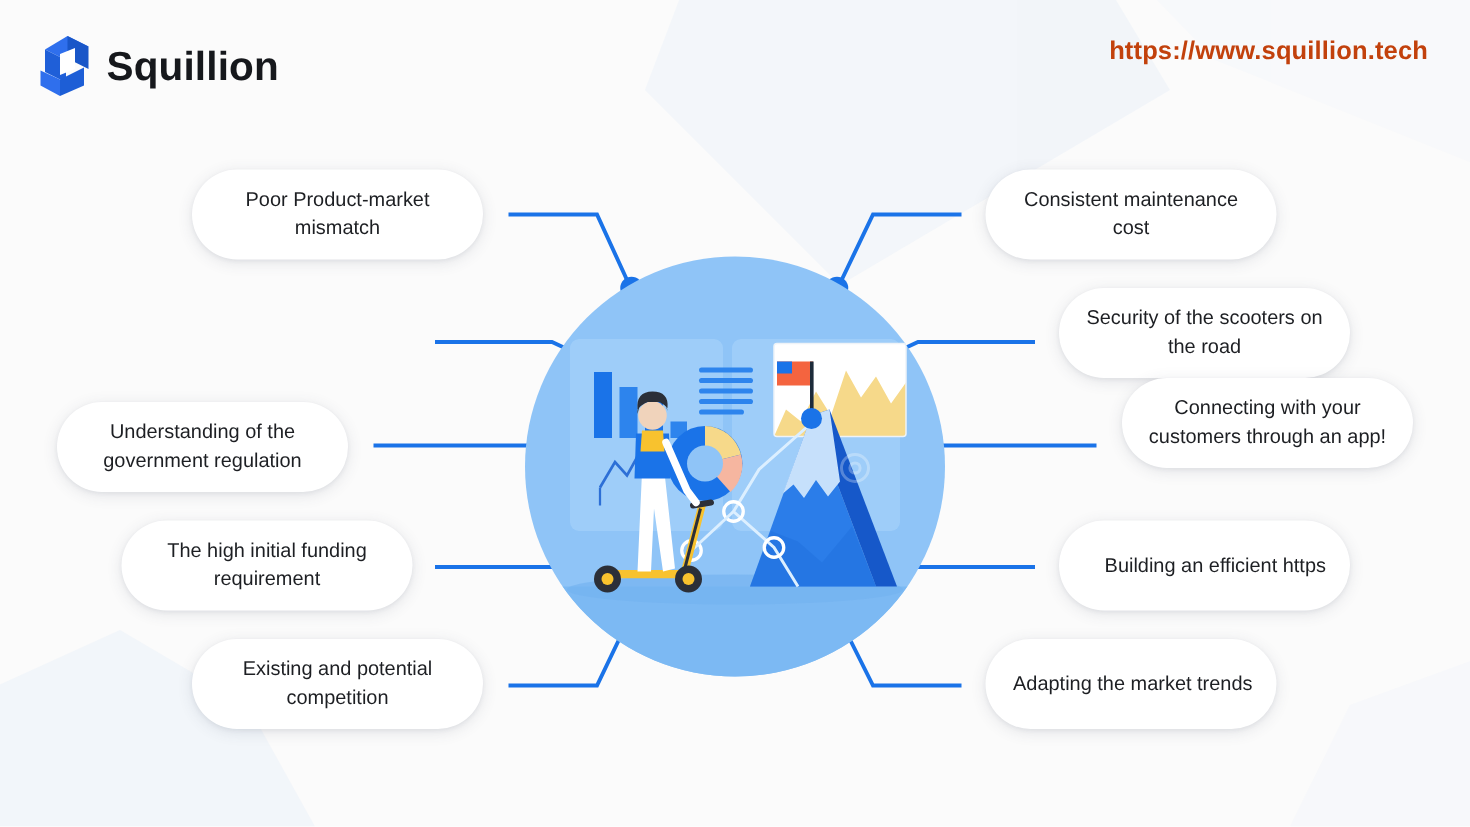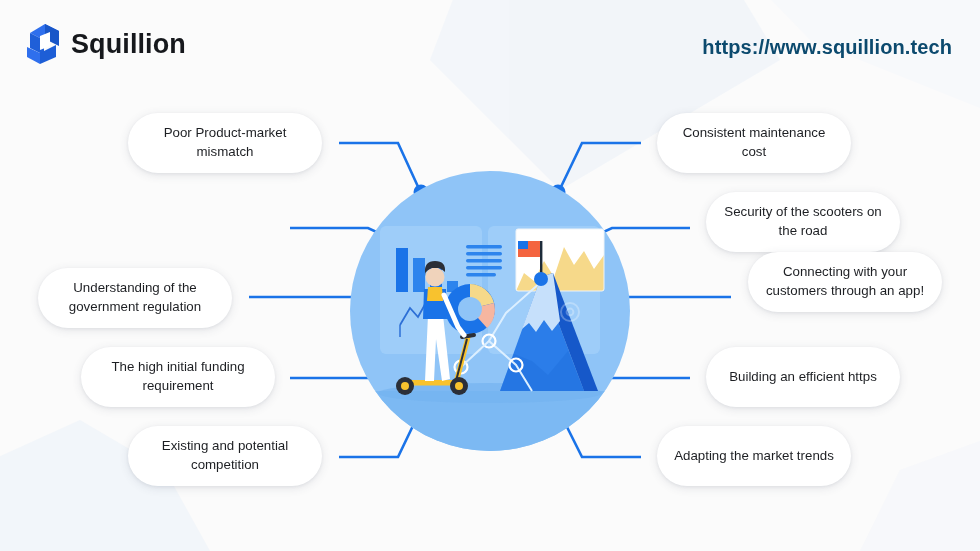--- a/index.html
+++ b/index.html
@@ -43,24 +43,24 @@
   .brand-name {
     font-size: 27px;
     font-weight: 700;
     color: #16181c;
     letter-spacing: 0.1px;
     line-height: 1;
   }
   .site-url {
     position: absolute;
     right: 28px;
-    top: 36px;
-    font-size: 20px;
+    top: 24px;
+    font-size: 17px;
     font-weight: 700;
-    color: #0c4a6e;
+    color: #c2410c;
     letter-spacing: 0.1px;
     z-index: 6;
   }
   
   .connectors {
     position: absolute;
     left: 0;
     top: 0;
     z-index: 2;
   }
@@ -75,21 +75,21 @@
   }
   
   .pill {
     position: absolute;
     box-sizing: border-box;
     background: #ffffff;
     border-radius: 34px;
     box-shadow: 0 2px 10px rgba(60, 72, 96, 0.13), 0 1px 3px rgba(60,72,96,0.07);
     display: flex;
     align-items: center;
-    justify-content: center;
+    justify-content: flex-end;
     text-align: center;
     padding: 6px 16px;
     z-index: 5;
   }
   .pill-text {
     font-size: 13.3px;
     line-height: 1.42;
     color: #1d1f23;
     font-weight: 400;
   }

